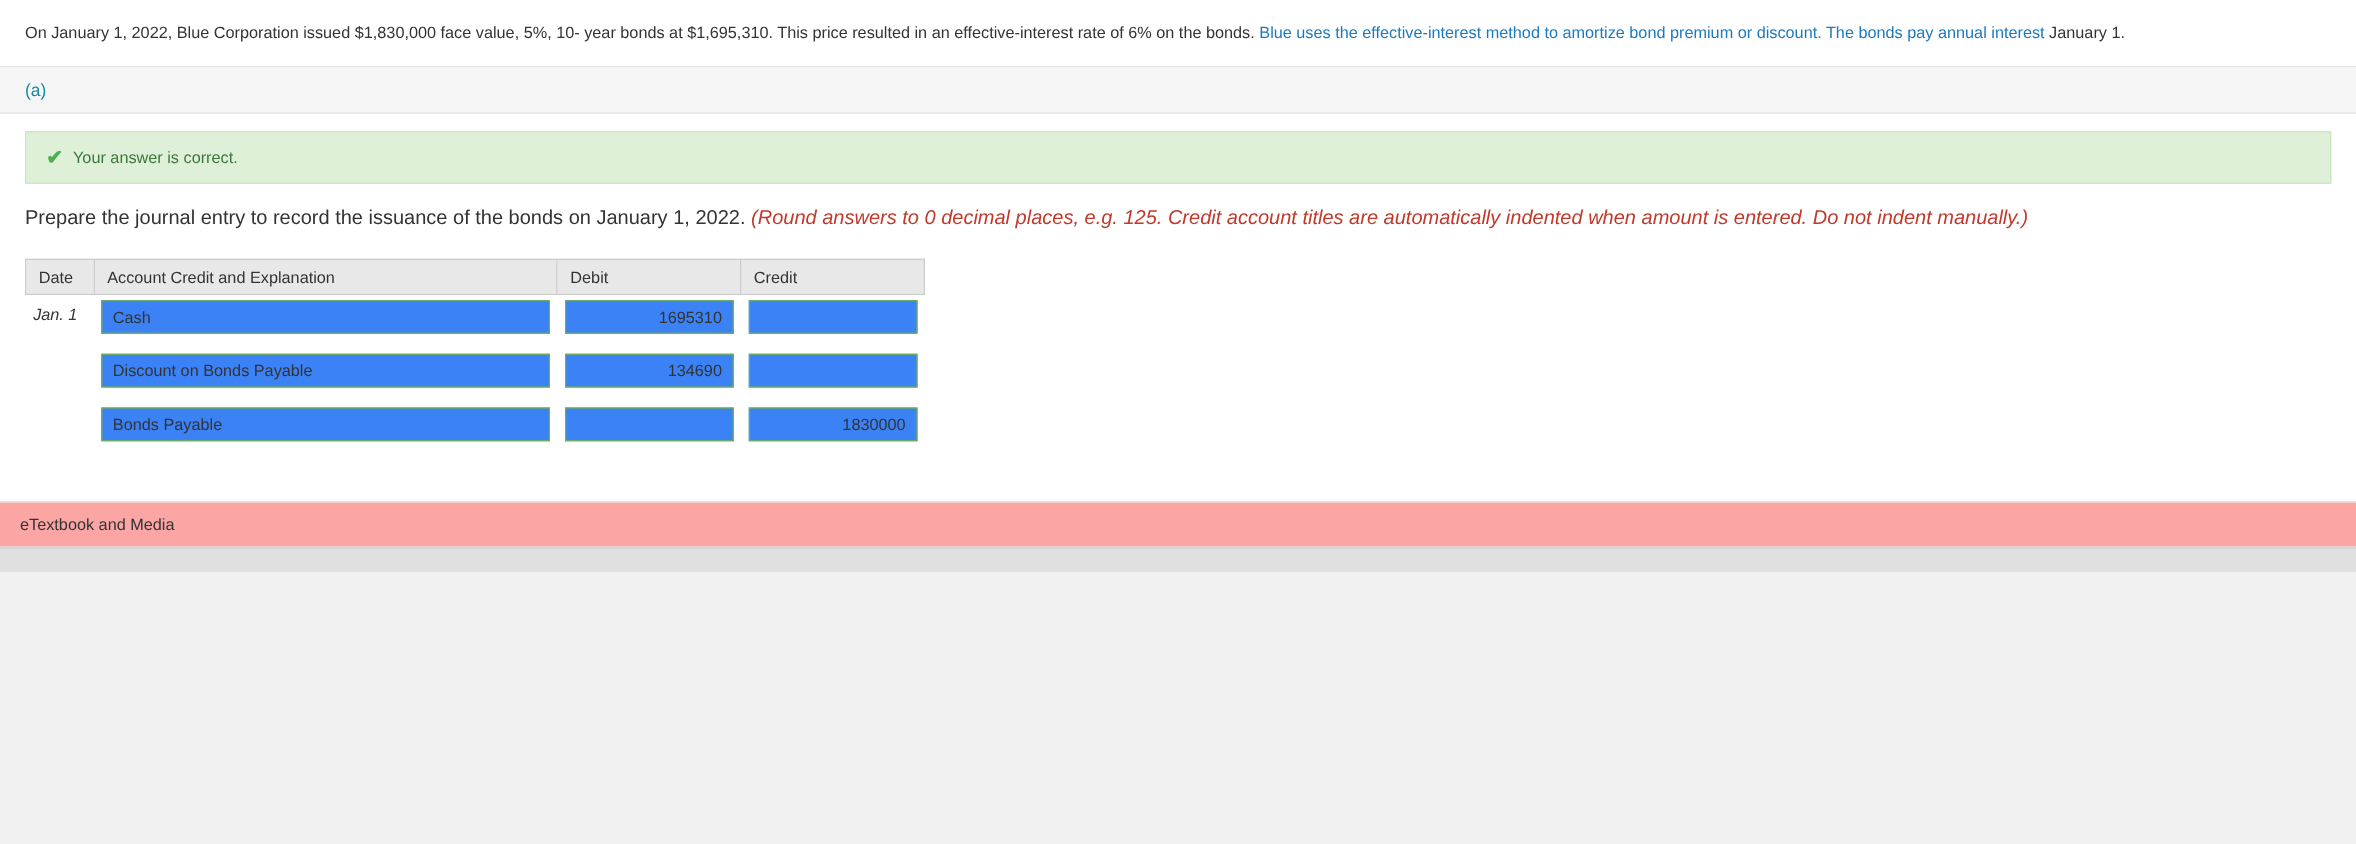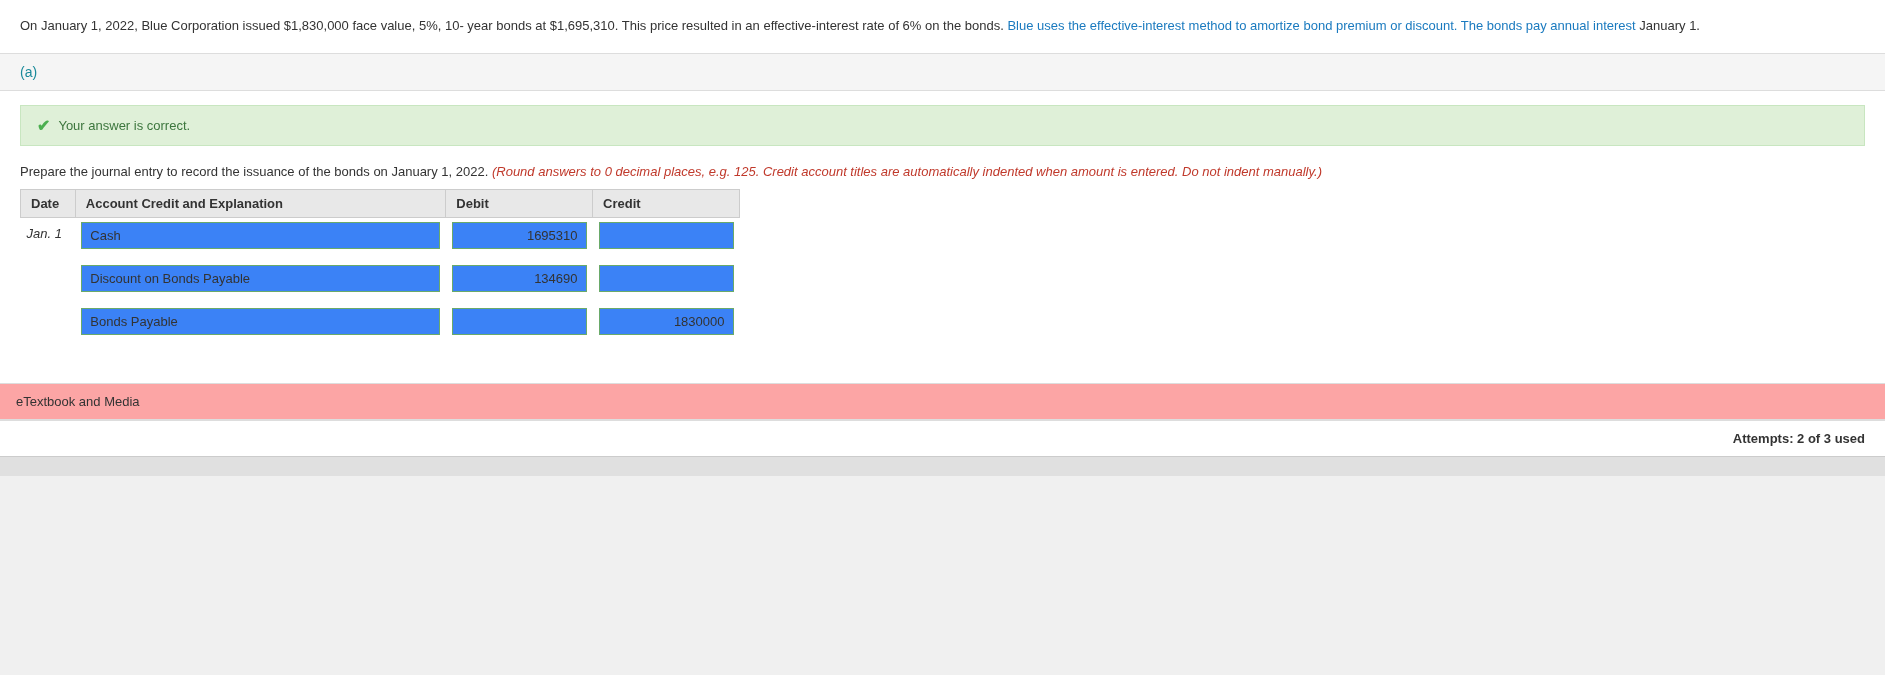--- a/index.html
+++ b/index.html
@@ -48,41 +48,41 @@
       gap: 8px;
       color: #3c763d;
       font-size: 13px;
     }
     .correct-banner .check-icon {
       color: #4caf50;
       font-size: 16px;
       font-weight: bold;
     }
     .instructions {
-      font-size: 13px;
-      margin-bottom: 8px;
+      font-size: 16px;
+      margin-bottom: 20px;
       color: #333;
       line-height: 1.5;
     }
     .instructions .red-italic {
       color: #c0392b;
       font-style: italic;
     }
     .journal-table {
       width: 720px;
       border-collapse: collapse;
       margin-bottom: 20px;
     }
     .journal-table thead tr {
       background: #e8e8e8;
     }
     .journal-table th {
       padding: 6px 10px;
       text-align: left;
-      font-weight: bold;
+      font-weight: normal;
       font-size: 13px;
       border: 1px solid #ccc;
     }
     .journal-table th.center {
       text-align: left;
     }
     .journal-table td {
       padding: 4px 6px;
       vertical-align: middle;
       border: none;
@@ -240,19 +240,16 @@
         </tr>
       </tbody>
     </table>
 
   </div>
 
   <div class="bottom-buttons">
     <button class="bottom-btn">eTextbook and Media</button>
   </div>
 
-  <div class="attempts-row">
-    <span>Attempts: 2 of 3 used</span>
-  </div>
 
   <div class="bottom-strip"></div>
 
 </div>
 
 </body></html>

